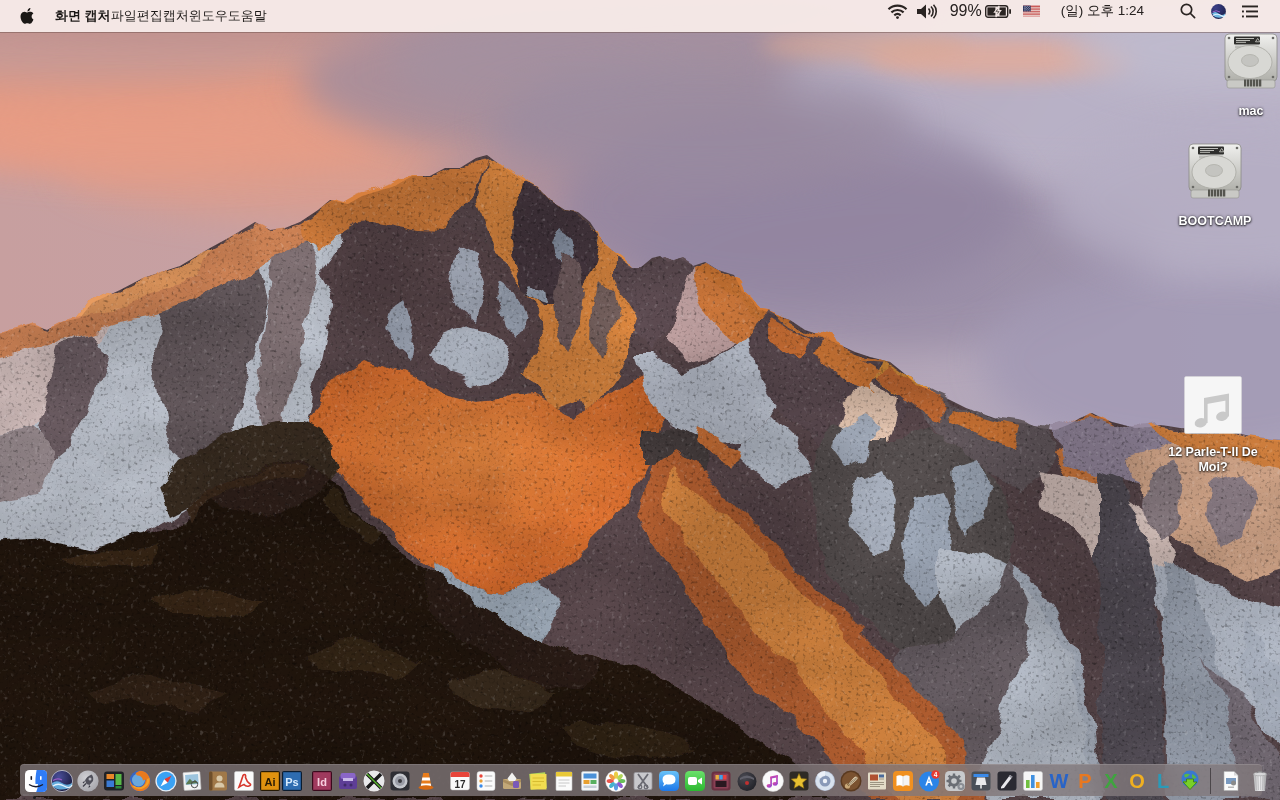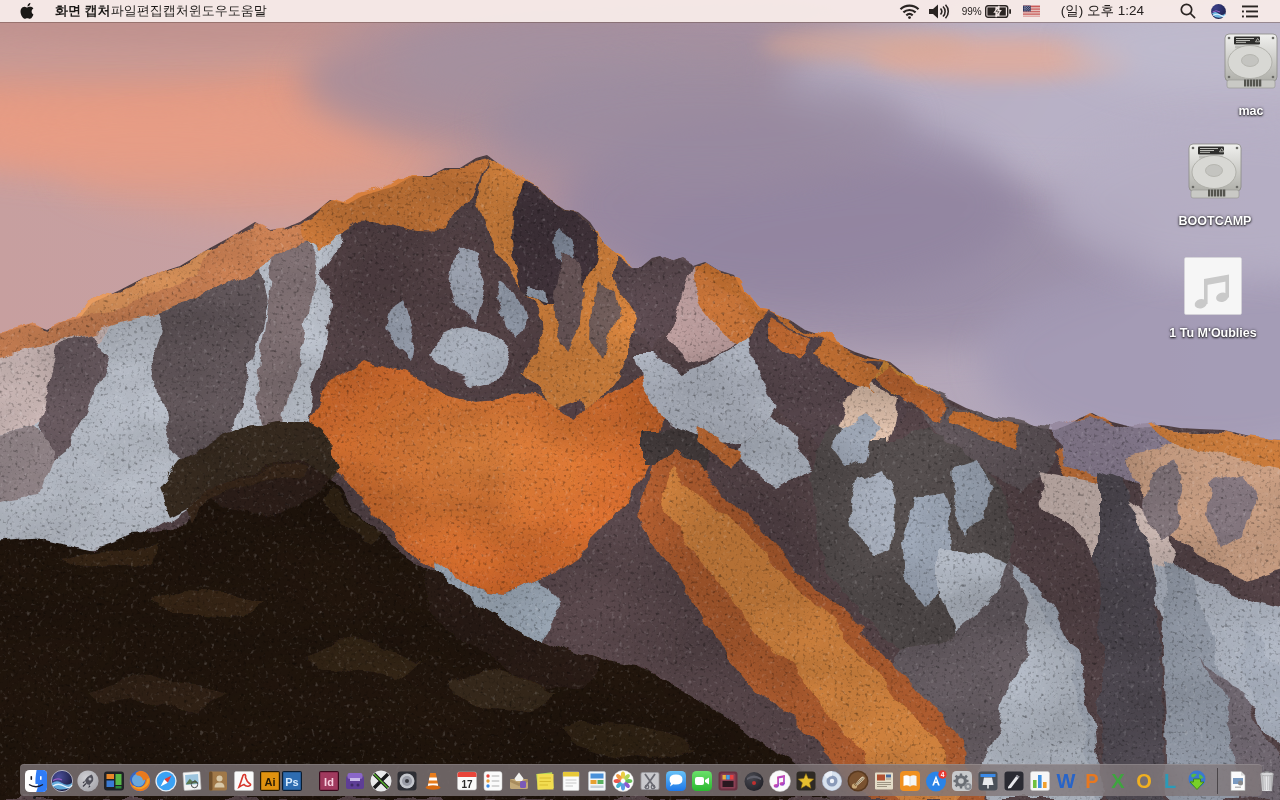--- a/index.html
+++ b/index.html
@@ -1,20 +1,20 @@
 <!DOCTYPE html>
 <html><head>
 <meta charset="utf-8">
 <style>
   html,body{margin:0;padding:0;width:1280px;height:800px;overflow:hidden;
     font-family:"Liberation Sans",sans-serif;-webkit-font-smoothing:antialiased;}
   #screen{position:relative;width:1280px;height:800px;background:#9a8a95;}
   #wall{position:absolute;left:0;top:0;}
   
-  #menubar{position:absolute;left:0;top:0;width:1280px;height:22px;
+  #menubar{position:absolute;left:0;top:0;width:1280px;height:32px;
     background:rgba(246,233,231,0.97);box-shadow:0 1px 0 rgba(104,78,72,0.45);display:flex;align-items:center;
     font-size:13px;color:#1b1816;z-index:50;}
   #menubar .apple{margin-left:20px;width:14px;height:16px;}
   .mname{font-weight:bold;margin-left:21px;}
   .mitem{}
   #mright{position:absolute;right:0;top:0;height:22px;display:flex;align-items:center;color:#262120;}
   
   .dicon{position:absolute;width:120px;text-align:center;z-index:10;}
   .dicon .lbl{color:#fff;font-size:12.5px;font-weight:bold;line-height:15px;
     text-shadow:0 1px 2px rgba(0,0,0,.85), 0 0 3px rgba(0,0,0,.6);margin-top:7px;}
@@ -262,21 +262,21 @@
           <circle cx="10.5" cy="13.6" r="1.4" fill="#2a2422"></circle>
         </svg>
   <svg width="23" height="15" viewBox="0 0 23 15" style="margin-right:10px">
           <path fill="#2a2422" d="M0,5 L4,5 9,0.5 9,14.5 4,10 0,10 Z"></path>
           <g fill="none" stroke="#2a2422" stroke-width="1.6">
             <path d="M11.5,4.5 A4.5 4.5 0 0 1 11.5,10.5"></path>
             <path d="M14,2.5 A7 7 0 0 1 14,12.5"></path>
             <path d="M16.5,0.8 A9.5 9.5 0 0 1 16.5,14.2"></path>
           </g>
         </svg>
-  <span style="font-size:10px;margin-right:3px;">99%</span>
+  <span style="font-size:16px;margin-right:3px;">99%</span>
   <svg width="26" height="13" viewBox="0 0 26 13" style="margin-right:12px">
           <rect x="0.7" y="0.7" width="22" height="11.6" rx="2.4" fill="none" stroke="#2a2422" stroke-width="1.4"></rect>
           <rect x="2.4" y="2.4" width="8" height="8.2" fill="#2a2422"></rect>
           <rect x="14.5" y="2.4" width="6.3" height="8.2" fill="#2a2422"></rect>
           <path d="M14.2,0.8 L9.4,7.2 12.2,7.2 10.8,12.2 15.8,5.6 12.9,5.6 Z" fill="#4a423e" stroke="#f2e6e3" stroke-width="1.1"></path>
           <rect x="24.2" y="4" width="1.8" height="5" rx="0.9" fill="#2a2422"></rect>
         </svg>
   <svg width="17" height="12" viewBox="0 0 19 12" style="margin-right:21px">
           <rect width="19" height="12" fill="#c03a3a"></rect>
           <g stroke="#f2f0ea" stroke-width="0.92">
@@ -408,30 +408,30 @@
           </g>
 <g fill="#6a6a66">
             <circle cx="7" cy="5" r="1.3"></circle>
             <circle cx="51" cy="5" r="1.3"></circle>
             <circle cx="7" cy="44" r="1.3"></circle>
             <circle cx="51" cy="44" r="1.3"></circle>
           </g>
         </svg></div>
       <div class="lbl">BOOTCAMP</div>
     </div>
-<div class="dicon" style="left:1153px;top:257px;"><svg width="58" height="58" viewBox="0 0 58 58">
+<div class="dicon" style="left:1153px;top:376px;"><svg width="58" height="58" viewBox="0 0 58 58">
         <rect x="0.5" y="0.5" width="57" height="57" rx="1.5" fill="#f6f6f6" stroke="#d8d8d8" stroke-width="0.5"></rect>
 <g fill="#c9c9c9">
           <path d="M20,22 L45,17.5 45,24 20,28.5 Z"></path>
           <rect x="20" y="24" width="3.6" height="23"></rect>
           <rect x="41.4" y="19" width="3.6" height="21.5"></rect>
           <ellipse cx="16.8" cy="46.8" rx="6.2" ry="4.6" transform="rotate(-15 16.8 46.8)"></ellipse>
           <ellipse cx="38.2" cy="40.3" rx="6.2" ry="4.6" transform="rotate(-15 38.2 40.3)"></ellipse>
         </g>
-      </svg><div class="lbl">1 Tu M'Oublies</div></div>
+      </svg><div class="lbl">12 Parle-T-Il De<br>Moi?</div></div>
 
 <div id="dock">
       <div class="dk" style="margin-left:4.6px">
         <svg width="22" height="22" viewBox="0 0 22 22">
           <rect width="22" height="22" rx="4.5" fill="#fff"></rect>
           <path d="M11.6,0 L17.5,0 Q22,0 22,4.5 L22,17.5 Q22,22 17.5,22 L11.2,22 Q13,18 13,14 L10.5,14 Q10,9 11.6,0 Z" fill="#2f7cf6"></path>
           <rect x="5.5" y="6" width="1.6" height="4" rx="0.8" fill="#1a1a2a"></rect>
           <rect x="15" y="6" width="1.6" height="4" rx="0.8" fill="#fff"></rect>
           <path d="M4,14.5 Q11,19 18,14.5" stroke="#1a1a2a" stroke-width="1.3" fill="none"></path>
         </svg>
@@ -520,21 +520,21 @@
           <text x="11" y="16" font-family="Liberation Sans" font-size="11" font-weight="bold" fill="#261a05" text-anchor="middle">Ai</text>
         </svg>
       </div>
       <div class="dk" style="margin-left:0">
         <svg width="22" height="22" viewBox="0 0 22 22">
           <rect x="1" y="1" width="20" height="20" rx="2" fill="#0a1c30"></rect>
           <rect x="2.2" y="2.2" width="17.6" height="17.6" fill="#2e6cb0"></rect>
           <text x="11" y="16" font-family="Liberation Sans" font-size="11" font-weight="bold" fill="#d8ecff" text-anchor="middle">Ps</text>
         </svg>
       </div>
-      <div class="dk" style="margin-left:15px">
+      <div class="dk" style="margin-left:8px">
         <svg width="22" height="22" viewBox="0 0 22 22">
           <rect x="1" y="1" width="20" height="20" rx="2" fill="#3a0a1c"></rect>
           <rect x="2.2" y="2.2" width="17.6" height="17.6" fill="#a03a5e"></rect>
           <text x="11" y="16" font-family="Liberation Sans" font-size="11" font-weight="bold" fill="#f8d0e0" text-anchor="middle">Id</text>
         </svg>
       </div>
       <div class="dk" style="margin-left:4.05px">
         <svg width="22" height="22" viewBox="0 0 22 22">
           <rect x="2" y="6" width="18" height="13" rx="2" fill="#5e3e96"></rect>
           <rect x="3.5" y="3" width="15" height="6" rx="2" fill="#8a66c8"></rect>

